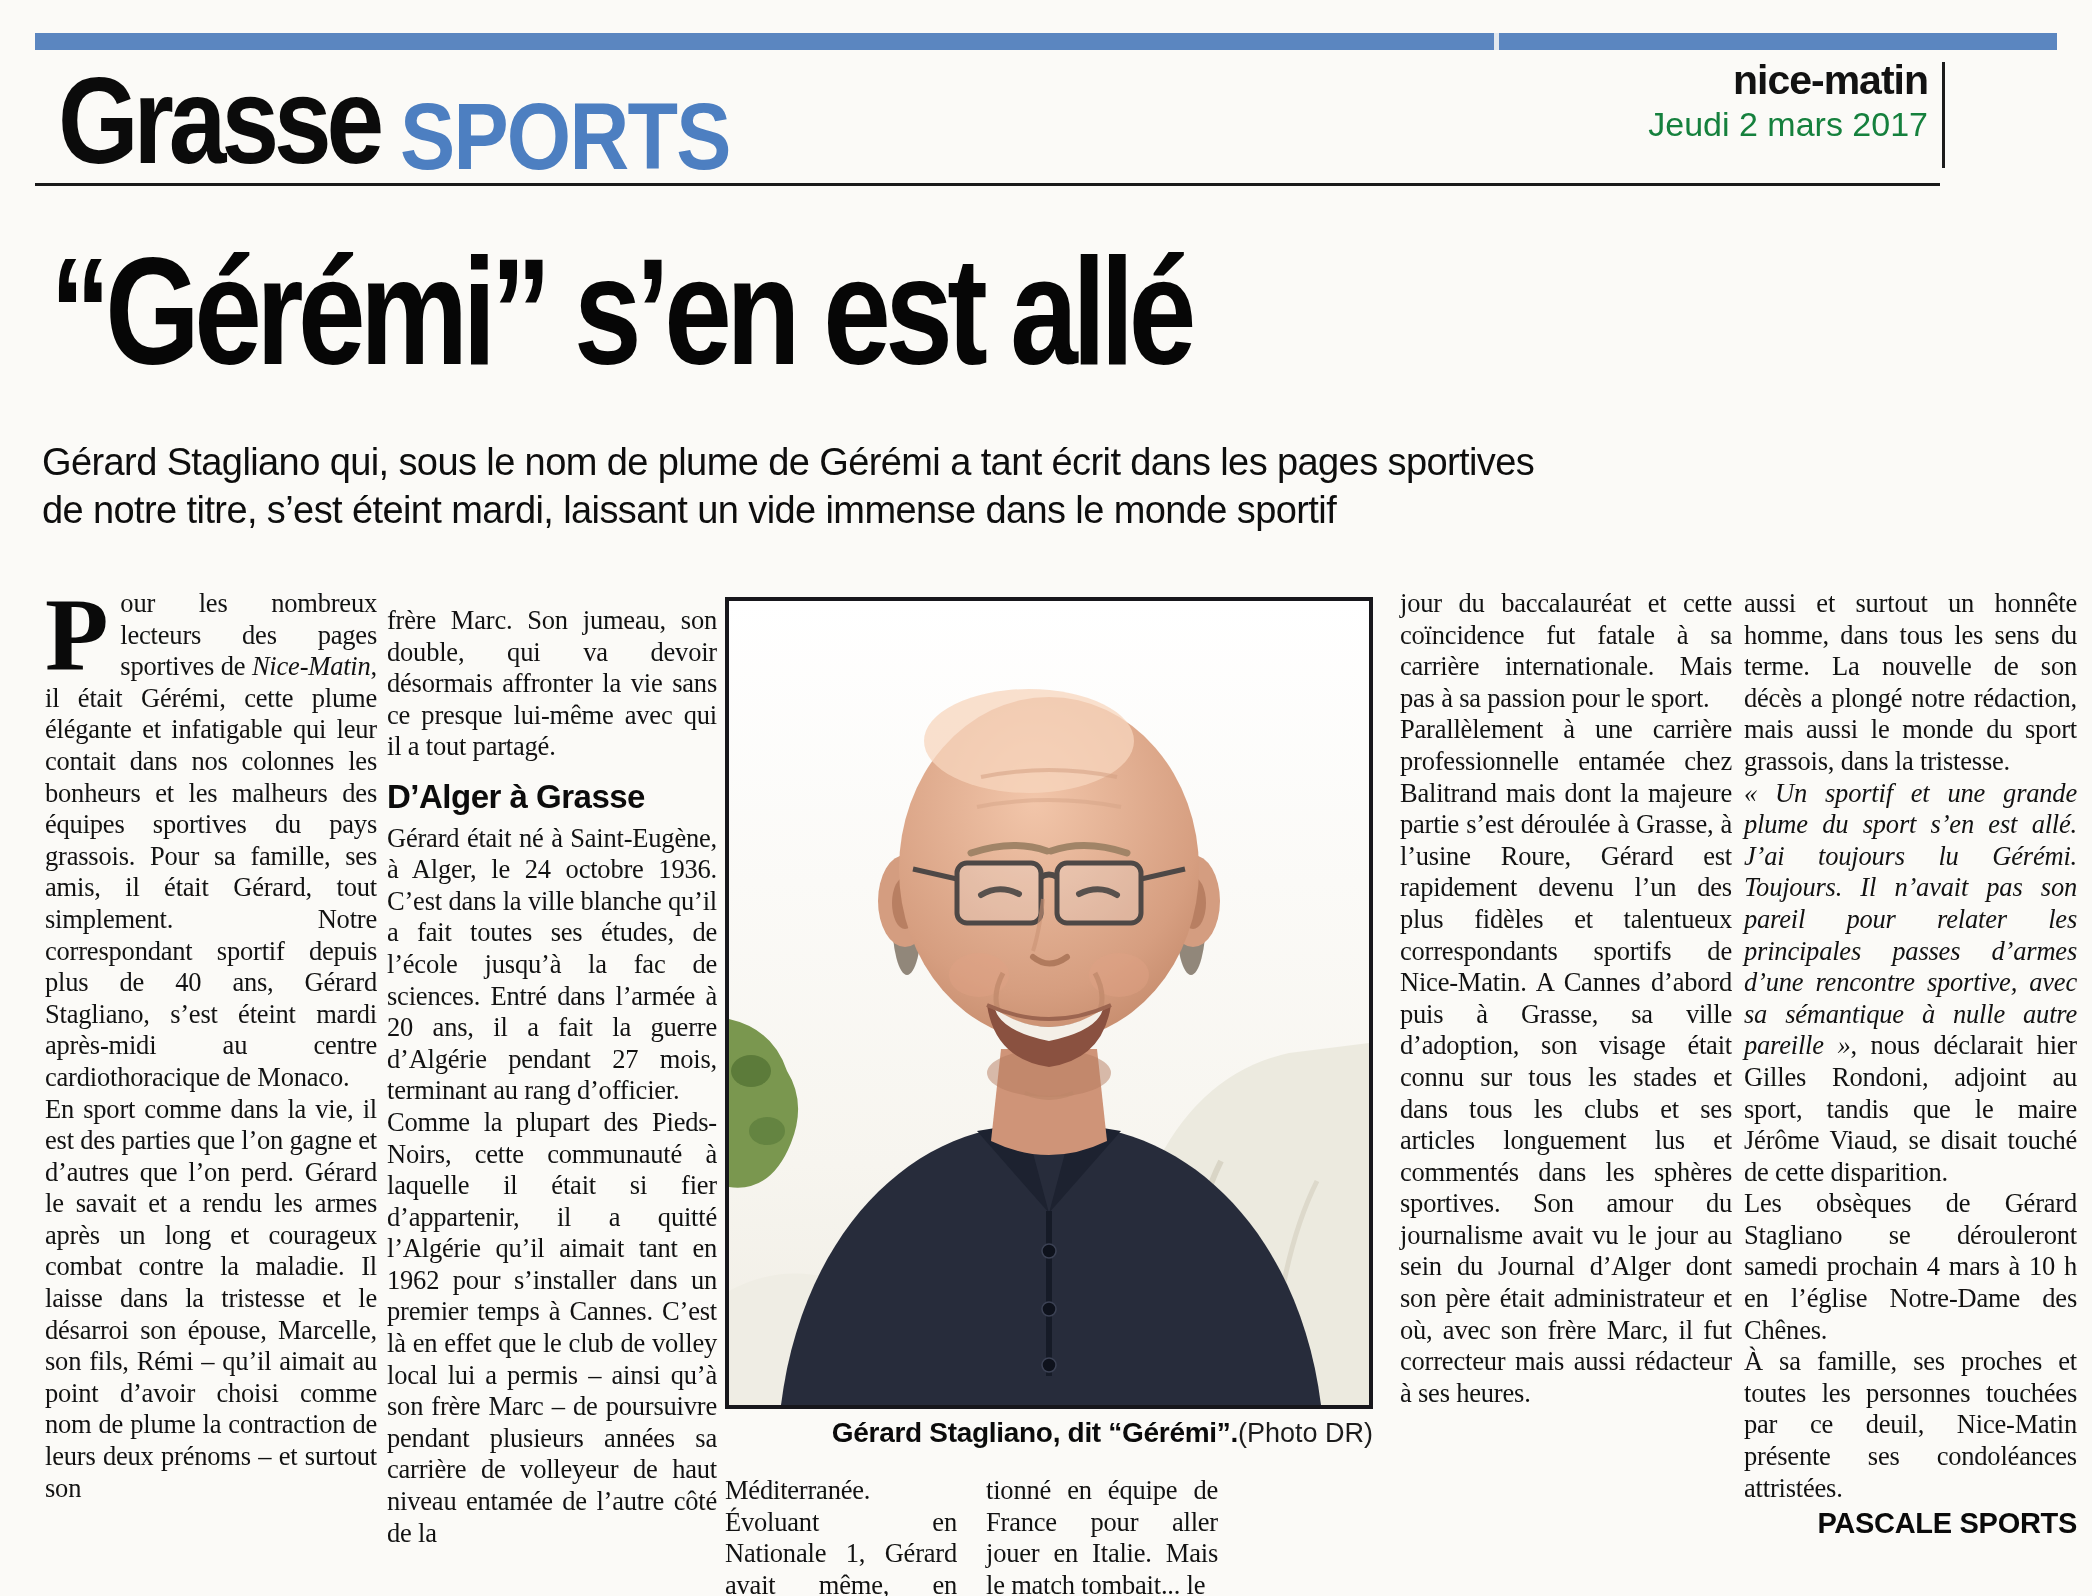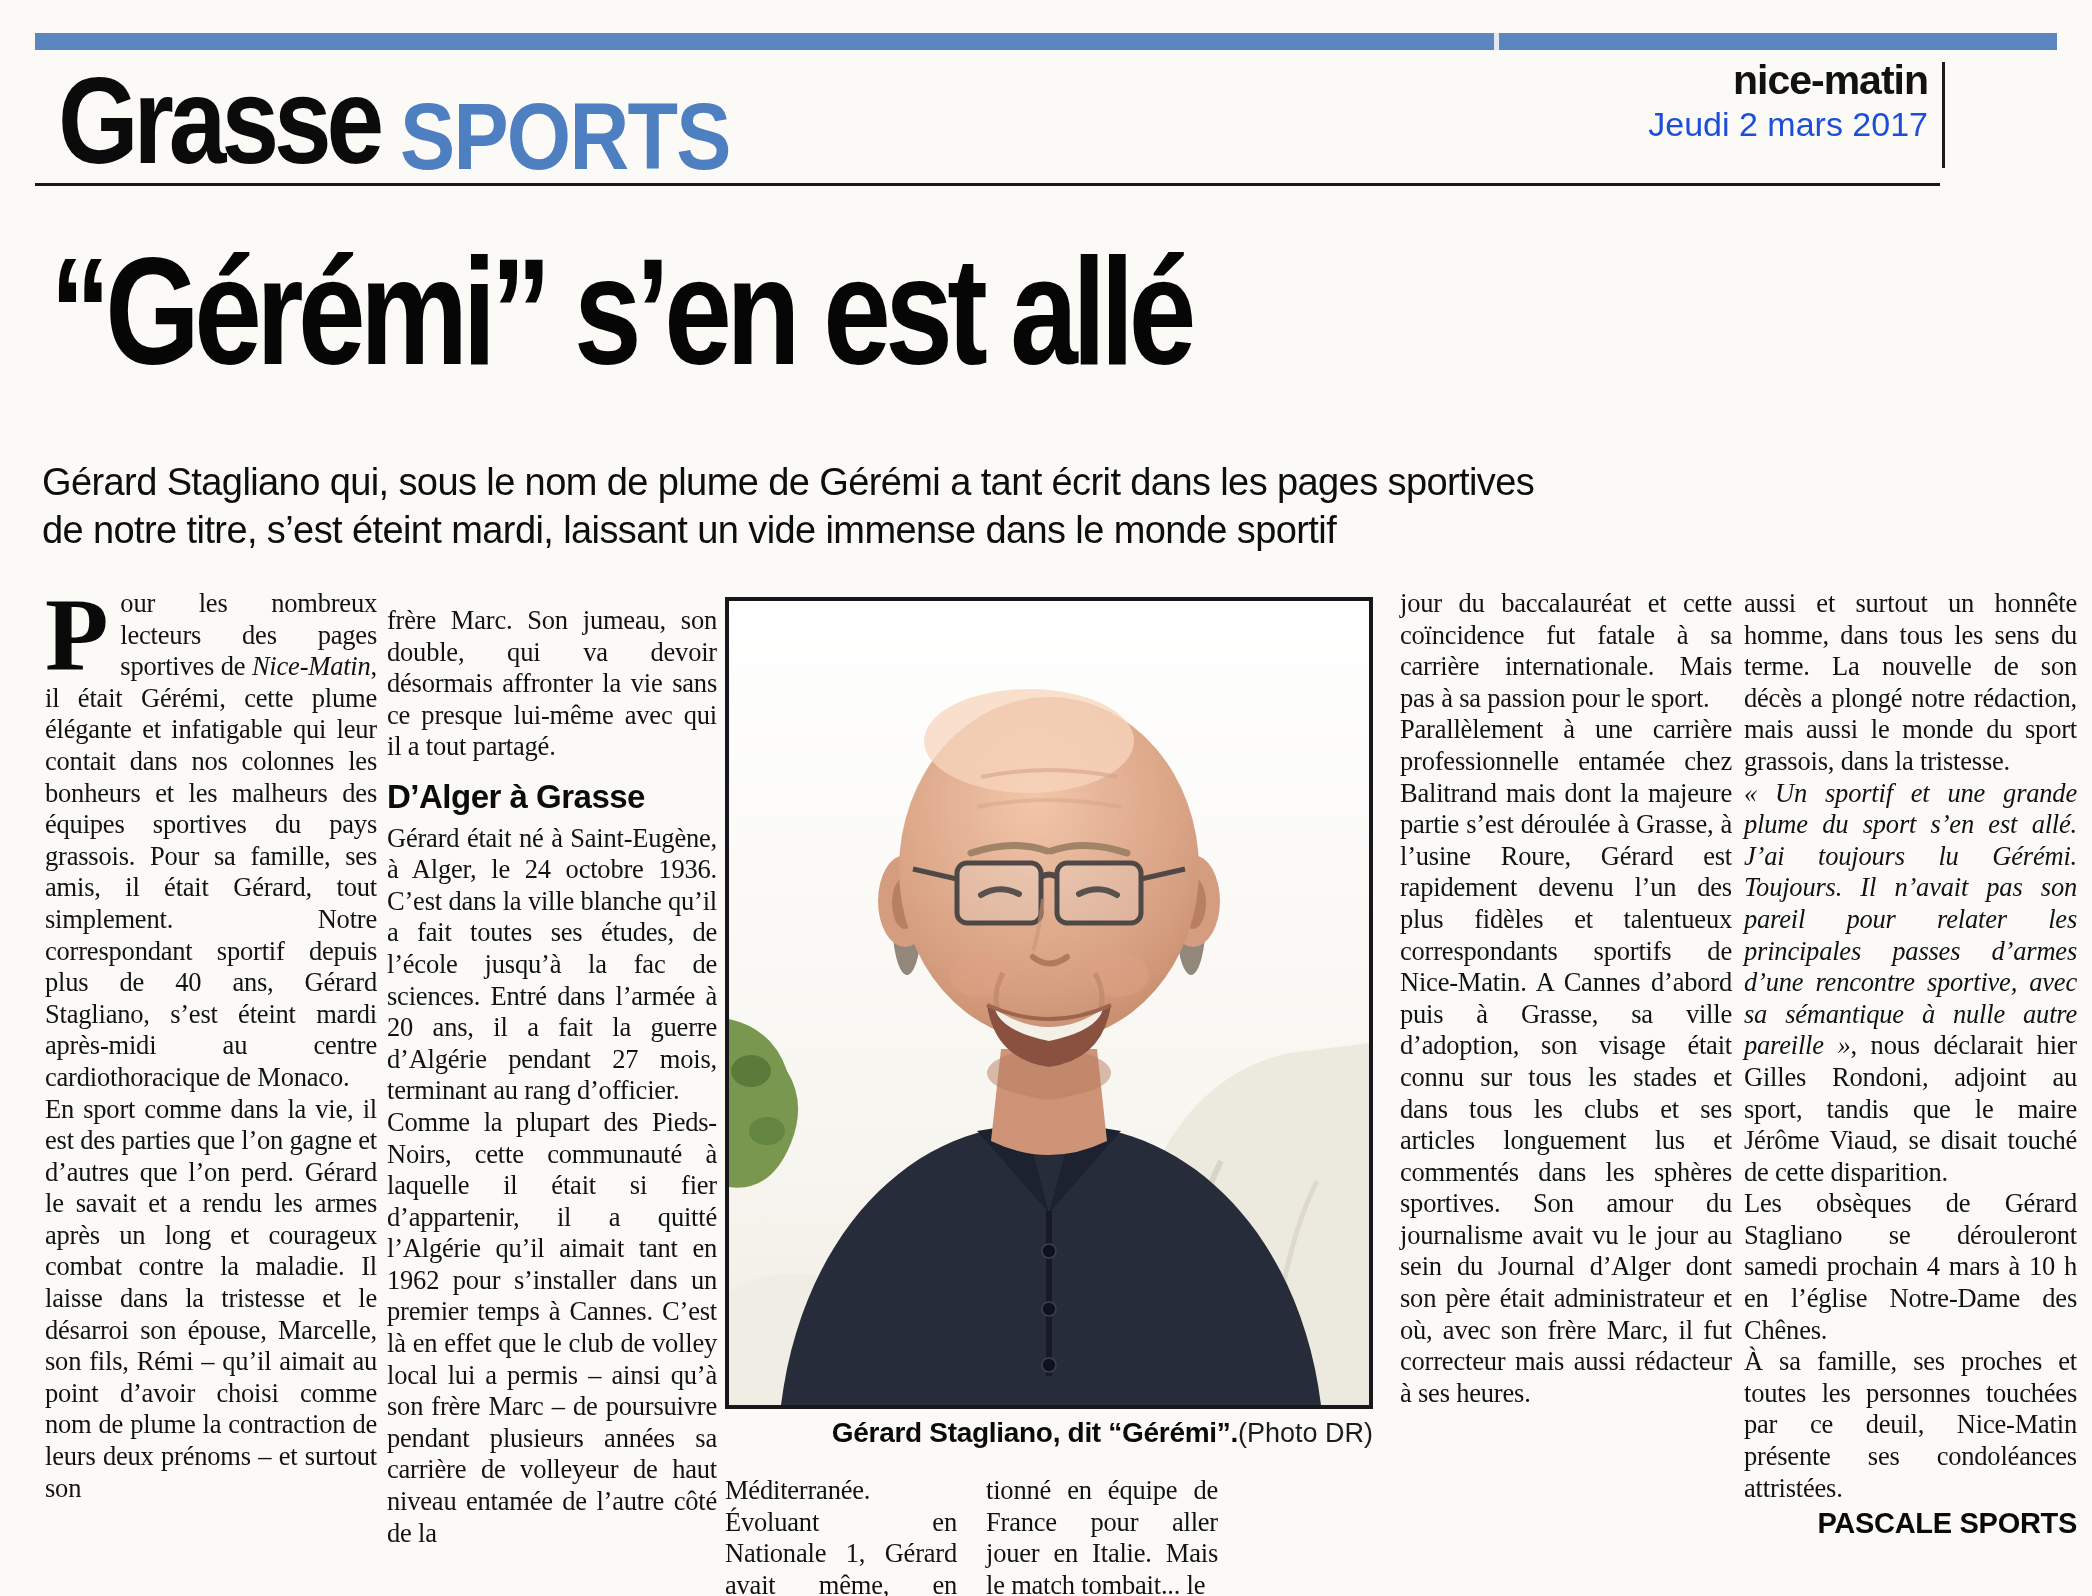--- a/index.html
+++ b/index.html
@@ -11,29 +11,29 @@
   .topbar-notch{position:absolute;left:1494px;top:33px;width:5px;height:17px;background:#fbfaf7;opacity:.85;}
   .brand-grasse{position:absolute;left:58px;top:60px;font-family:"Liberation Sans",sans-serif;
         font-weight:bold;font-size:122px;line-height:1;letter-spacing:-6px;color:#0b0b0b;
         transform:scaleX(.85);transform-origin:left top;white-space:nowrap;}
   .brand-sports{position:absolute;left:400px;top:90px;font-family:"Liberation Sans",sans-serif;
         font-weight:bold;font-size:94px;line-height:1;letter-spacing:-2px;color:#4d7fc1;
         transform:scaleX(.88);transform-origin:left top;white-space:nowrap;}
   .paper-name{position:absolute;right:164px;top:58px;font-family:"Liberation Sans",sans-serif;
         font-weight:bold;font-size:41px;line-height:1.1;letter-spacing:-1px;color:#121212;text-align:right;}
   .issue-date{position:absolute;right:164px;top:106px;font-family:"Liberation Sans",sans-serif;
-        font-size:34px;line-height:1.1;color:#1d4ed8;text-align:right;}
+        font-size:34px;line-height:1.1;color:#15803d;text-align:right;}
   .mast-divider{position:absolute;left:1942px;top:62px;width:3px;height:106px;background:#1c1c1c;}
   .mast-rule{position:absolute;left:35px;top:183px;width:1905px;height:3px;background:#191919;}
 
   
   .headline{position:absolute;left:50px;top:226px;font-family:"Liberation Sans",sans-serif;
         font-weight:bold;font-size:152px;line-height:1.12;letter-spacing:-7px;color:#060606;
         transform:scaleX(.8);transform-origin:left top;white-space:nowrap;}
-  .standfirst{position:absolute;left:42px;top:458px;width:1560px;font-family:"Liberation Sans",sans-serif;
+  .standfirst{position:absolute;left:42px;top:438px;width:1560px;font-family:"Liberation Sans",sans-serif;
         font-size:38px;line-height:48px;letter-spacing:-0.6px;color:#0e0e0e;}
 
   
   .col{position:absolute;top:588px;font-size:26.5px;line-height:31.6px;text-align:justify;
        letter-spacing:-0.2px;color:#121212;hyphens:auto;-webkit-hyphens:auto;}
   .col p{margin:0;}
   #col1{left:45px;width:332px;}
   #col2{left:387px;width:330px;margin-top:17px;}
   #col4{left:1400px;width:332px;}
   #col5{left:1744px;width:333px;}

